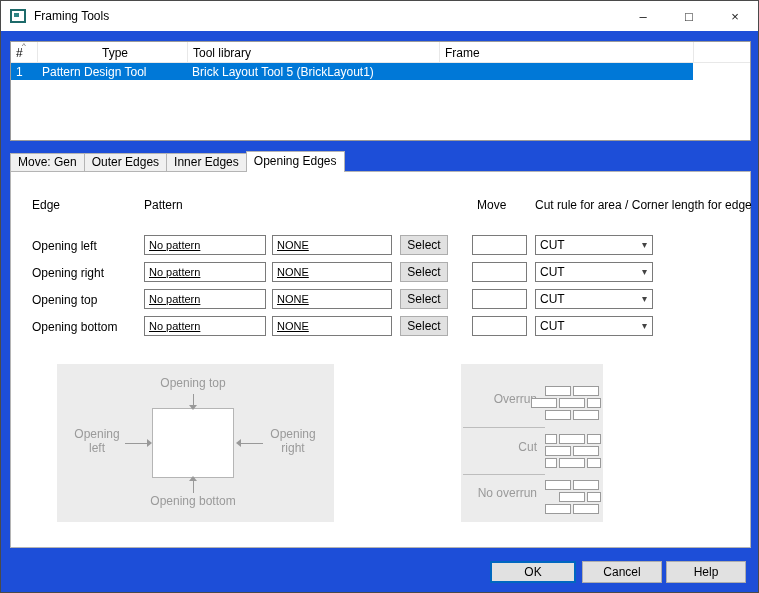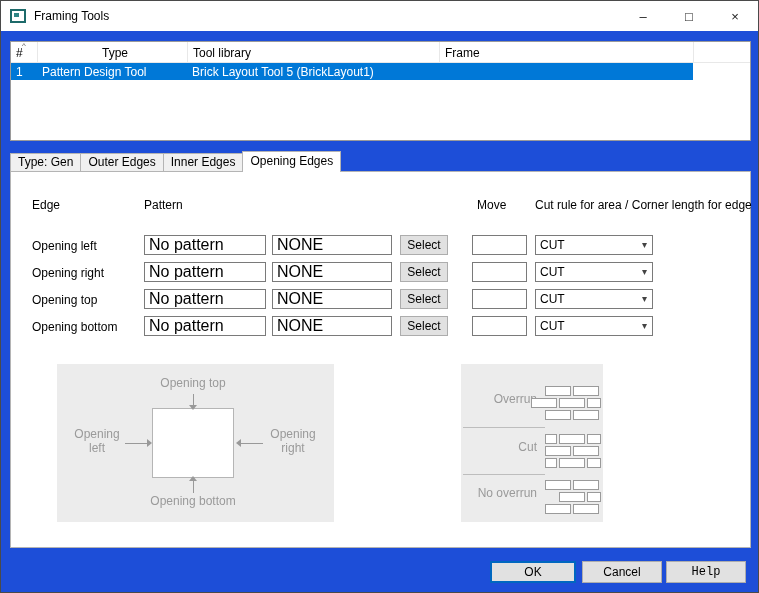--- a/index.html
+++ b/index.html
@@ -38,21 +38,21 @@
   .tab + .tab { margin-left:-1px; }
   .tab.active { position:relative; z-index:6; height:21px; line-height:19px; margin-bottom:-1px; background:#fff; }
 
   
   .tab-panel { position:absolute; left:9px; top:170px; width:741px; height:377px; border:1px solid #b4b4b4; background:#fff; }
   .panel-h { position:absolute; top:26px; white-space:nowrap; }
   .h-edge { left:21px; } .h-pattern { left:133px; } .h-move { left:466px; } .h-cut { left:524px; }
 
   .edge-row { position:absolute; left:0; width:100%; height:20px; }
   .edge-row .row-label { position:absolute; left:21px; top:4px; white-space:nowrap; }
-  .tbox { position:absolute; height:20px; border:1px solid #7a7a7a; background:#fff; font-family:inherit; font-size:16px; padding:1px 4px; }
+  .tbox { position:absolute; height:20px; border:1px solid #7a7a7a; background:#fff; font-family:inherit; font-size:11px; padding:1px 4px;text-decoration:underline; }
   .pat1 { left:133px; width:122px; }
   .pat2 { left:261px; width:120px; }
   .sel-btn { position:absolute; left:389px; width:48px; height:20px; background:#e1e1e1; border:1px solid #adadad; font-family:inherit; font-size:12px; line-height:16px; text-align:center; cursor:default; }
   .move-in { left:461px; width:55px; }
   .cut-dd { position:absolute; left:524px; width:118px; height:20px; background:#fff; border:1px solid #7a7a7a; padding:2px 4px; cursor:default; }
   .cut-dd .chev { position:absolute; right:5px; top:3px; font-size:10px; color:#444; }
 
   
   .left-diagram { position:absolute; left:46px; top:192px; width:277px; height:158px; background:#ececec; }
   .opening-box { position:absolute; left:95px; top:44px; width:82px; height:70px; background:#fff; border:1px solid #b5b5b5; }
@@ -83,21 +83,21 @@
   .rdl-overrun { top:28px; left:0; }
   .rdl-cut { top:76px; left:0; }
   .rdl-noover { top:122px; left:0; }
   .rd-line { position:absolute; left:2px; width:82px; height:1px; background:#bdbdbd; }
   .brick { position:absolute; height:10px; background:#fff; border:1px solid #9a9a9a; }
 
   
   .footer-btn { position:absolute; top:560px; height:22px; background:#e1e1e1; border:1px solid #adadad; font-family:inherit; font-size:12px; text-align:center; line-height:18px; cursor:default; }
   .btn-ok { left:489px; width:86px; border:1px solid #0067c0; box-shadow:inset 0 0 0 1px #0067c0; }
   .btn-cancel { left:581px; width:80px; }
-  .btn-help { left:665px; width:80px;font-family:Liberation Mono, monospace; }
+  .btn-help { left:665px; width:80px; }
 </style>
 </head>
 <body>
 
 <div class="window">
 
   <div class="titlebar">
     <svg class="app-icon" viewBox="0 0 16 16">
       <rect x="1" y="2" width="14" height="12" fill="#ffffff" stroke="#1d6a6a" stroke-width="2"></rect>
       <rect x="4" y="5" width="5" height="4" fill="#2e8585"></rect>
@@ -122,21 +122,21 @@
       <div class="th th-fill"></div>
     </div>
     <div class="trow selected">
       <div class="td td-num">1</div>
       <div class="td td-type">Pattern Design Tool</div>
       <div class="td td-tool">Brick Layout Tool 5 (BrickLayout1)</div>
     </div>
   </div>
 
   <div class="tabs">
-    <div class="tab">Type: Gen</div>
+    <div class="tab">Move: Gen</div>
     <div class="tab">Outer Edges</div>
     <div class="tab">Inner Edges</div>
     <div class="tab active">Opening Edges</div>
   </div>
 
   <div class="tab-panel">
     <div class="panel-h h-edge">Edge</div>
     <div class="panel-h h-pattern">Pattern</div>
     <div class="panel-h h-move">Move</div>
     <div class="panel-h h-cut">Cut rule for area / Corner length for edge</div>

